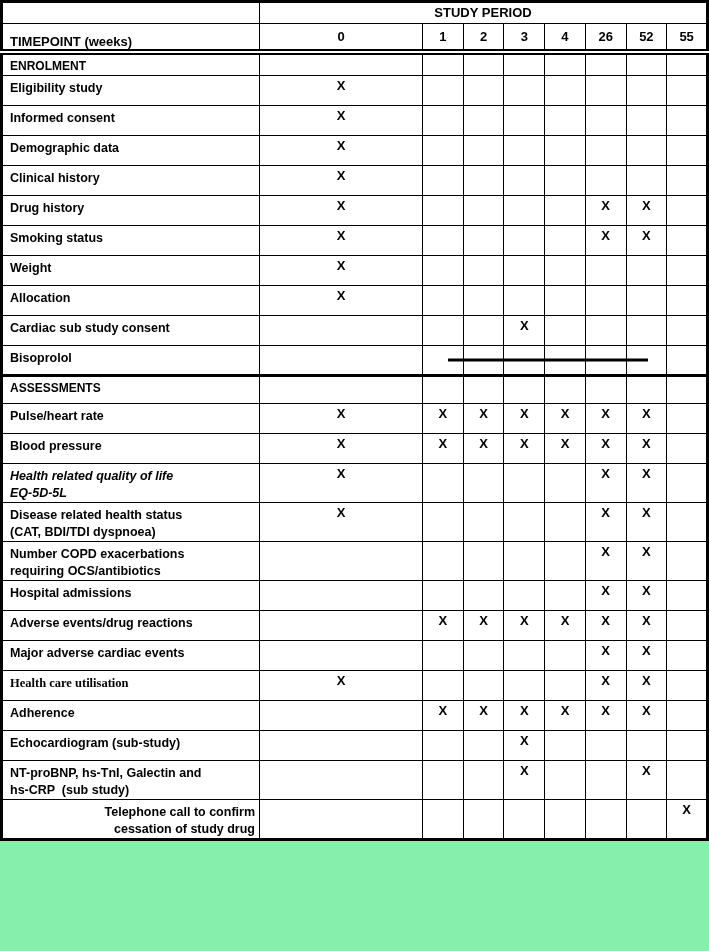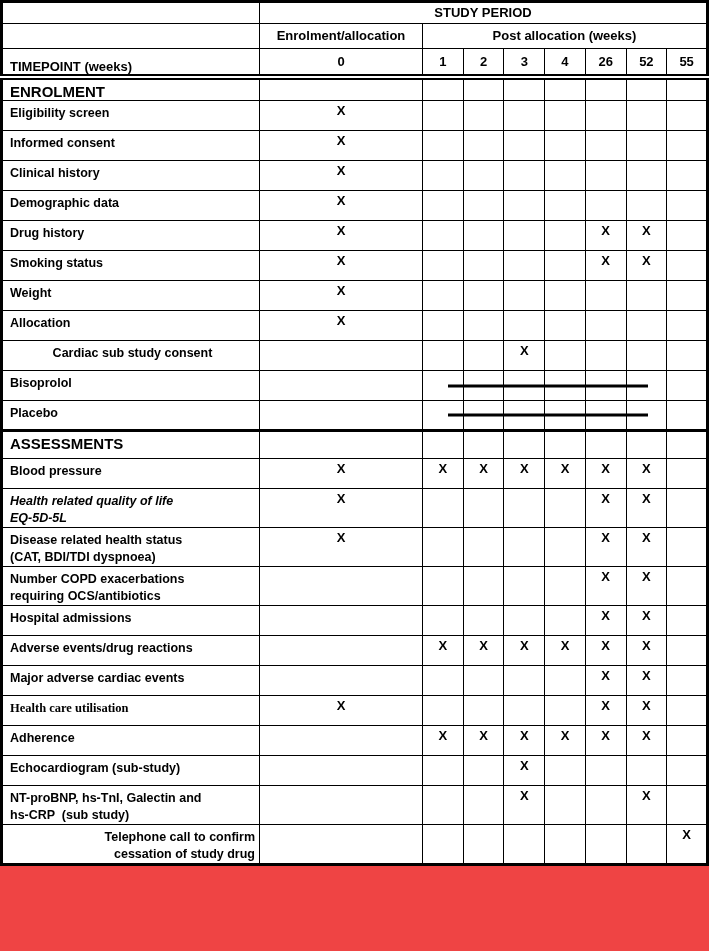--- a/index.html
+++ b/index.html
@@ -4,21 +4,21 @@
 <style>
   html, body {
     margin: 0;
     padding: 0;
     background: #ffffff;
   }
   * { box-sizing: border-box; }
   .figure-wrap {
     width: 709px;
     height: 951px;
-    background: #ef4444;
+    background: #86efac;
     position: relative;
     font-family: "Liberation Sans", sans-serif;
   }
   table.schedule {
     width: 709px;
     border-collapse: collapse;
     table-layout: fixed;
     border: 3px solid #000;
     background: #fff;
   }
@@ -54,21 +54,21 @@
     border-bottom: none;
     border-right: 3px solid #000;
     text-align: left;
     vertical-align: top;
     padding: 4px 4px 0 7px;
     font-size: 12.5px;
     line-height: 17px;
     white-space: pre-wrap;
   }
   td.lbl.secttl {
-    font-size: 15px;
+    font-size: 12px;
     padding-top: 3px;
   }
   
   td.mark {
     text-align: center;
     vertical-align: top;
     padding: 3px 0 0 0;
     font-size: 13px;
     line-height: 14px;
   }
@@ -103,25 +103,20 @@
         <col>
         <col>
         <col>
         <col>
         <col>
     </colgroup>
     <thead>
       <tr class="r1">
         <td class="lbl-h"></td>
         <td class="hcell" colspan="8">STUDY PERIOD</td>
-      </tr>
-      <tr class="r2">
-        <td class="lbl-h"></td>
-        <td class="hcell c0">Enrolment/allocation</td>
-        <td class="hcell" colspan="7">Post allocation (weeks)</td>
       </tr>
       <tr class="tp">
         <td class="lbl-h">TIMEPOINT (weeks)</td>
         <td class="hcell c0">0</td>
         <td class="hcell">1</td>
         <td class="hcell">2</td>
         <td class="hcell">3</td>
         <td class="hcell">4</td>
         <td class="hcell">26</td>
         <td class="hcell">52</td>
@@ -134,21 +129,21 @@
           <td class="mark c0"></td>
           <td class="mark"></td>
           <td class="mark"></td>
           <td class="mark"></td>
           <td class="mark"></td>
           <td class="mark"></td>
           <td class="mark"></td>
           <td class="mark"></td>
         </tr>
         <tr>
-          <td class="lbl" style="height: 30px;">Eligibility screen</td>
+          <td class="lbl" style="height: 30px;">Eligibility study</td>
           <td class="mark c0">X</td>
           <td class="mark"></td>
           <td class="mark"></td>
           <td class="mark"></td>
           <td class="mark"></td>
           <td class="mark"></td>
           <td class="mark"></td>
           <td class="mark"></td>
         </tr>
         <tr>
@@ -156,42 +151,42 @@
           <td class="mark c0">X</td>
           <td class="mark"></td>
           <td class="mark"></td>
           <td class="mark"></td>
           <td class="mark"></td>
           <td class="mark"></td>
           <td class="mark"></td>
           <td class="mark"></td>
         </tr>
         <tr>
+          <td class="lbl" style="height: 30px;">Demographic data</td>
+          <td class="mark c0">X</td>
+          <td class="mark"></td>
+          <td class="mark"></td>
+          <td class="mark"></td>
+          <td class="mark"></td>
+          <td class="mark"></td>
+          <td class="mark"></td>
+          <td class="mark"></td>
+        </tr>
+        <tr>
           <td class="lbl" style="height: 30px;">Clinical history</td>
           <td class="mark c0">X</td>
           <td class="mark"></td>
           <td class="mark"></td>
           <td class="mark"></td>
           <td class="mark"></td>
           <td class="mark"></td>
           <td class="mark"></td>
           <td class="mark"></td>
         </tr>
         <tr>
-          <td class="lbl" style="height: 30px;">Demographic data</td>
-          <td class="mark c0">X</td>
-          <td class="mark"></td>
-          <td class="mark"></td>
-          <td class="mark"></td>
-          <td class="mark"></td>
-          <td class="mark"></td>
-          <td class="mark"></td>
-          <td class="mark"></td>
-        </tr>
-        <tr>
           <td class="lbl" style="height: 30px;">Drug history</td>
           <td class="mark c0">X</td>
           <td class="mark"></td>
           <td class="mark"></td>
           <td class="mark"></td>
           <td class="mark"></td>
           <td class="mark">X</td>
           <td class="mark">X</td>
           <td class="mark"></td>
         </tr>
@@ -222,21 +217,21 @@
           <td class="mark c0">X</td>
           <td class="mark"></td>
           <td class="mark"></td>
           <td class="mark"></td>
           <td class="mark"></td>
           <td class="mark"></td>
           <td class="mark"></td>
           <td class="mark"></td>
         </tr>
         <tr>
-          <td class="lbl" style="height: 30px; text-align: center;">Cardiac sub study consent</td>
+          <td class="lbl" style="height: 30px;">Cardiac sub study consent</td>
           <td class="mark c0"></td>
           <td class="mark"></td>
           <td class="mark"></td>
           <td class="mark">X</td>
           <td class="mark"></td>
           <td class="mark"></td>
           <td class="mark"></td>
           <td class="mark"></td>
         </tr>
         <tr>
@@ -245,42 +240,40 @@
           <td class="mark baranchor">
             <div class="bar"></div>
           </td>
           <td class="mark"></td>
           <td class="mark"></td>
           <td class="mark"></td>
           <td class="mark"></td>
           <td class="mark"></td>
           <td class="mark"></td>
         </tr>
-        <tr>
-          <td class="lbl" style="height: 30px;">Placebo</td>
-          <td class="mark c0"></td>
-          <td class="mark baranchor">
-            <div class="bar"></div>
-          </td>
-          <td class="mark"></td>
-          <td class="mark"></td>
-          <td class="mark"></td>
-          <td class="mark"></td>
-          <td class="mark"></td>
-          <td class="mark"></td>
-        </tr>
         <tr class="sec">
           <td class="lbl secttl" style="height: 28px;">ASSESSMENTS</td>
           <td class="mark c0"></td>
           <td class="mark"></td>
           <td class="mark"></td>
           <td class="mark"></td>
           <td class="mark"></td>
           <td class="mark"></td>
           <td class="mark"></td>
+          <td class="mark"></td>
+        </tr>
+        <tr>
+          <td class="lbl" style="height: 30px;">Pulse/heart rate</td>
+          <td class="mark c0">X</td>
+          <td class="mark">X</td>
+          <td class="mark">X</td>
+          <td class="mark">X</td>
+          <td class="mark">X</td>
+          <td class="mark">X</td>
+          <td class="mark">X</td>
           <td class="mark"></td>
         </tr>
         <tr>
           <td class="lbl" style="height: 30px;">Blood pressure</td>
           <td class="mark c0">X</td>
           <td class="mark">X</td>
           <td class="mark">X</td>
           <td class="mark">X</td>
           <td class="mark">X</td>
           <td class="mark">X</td>

